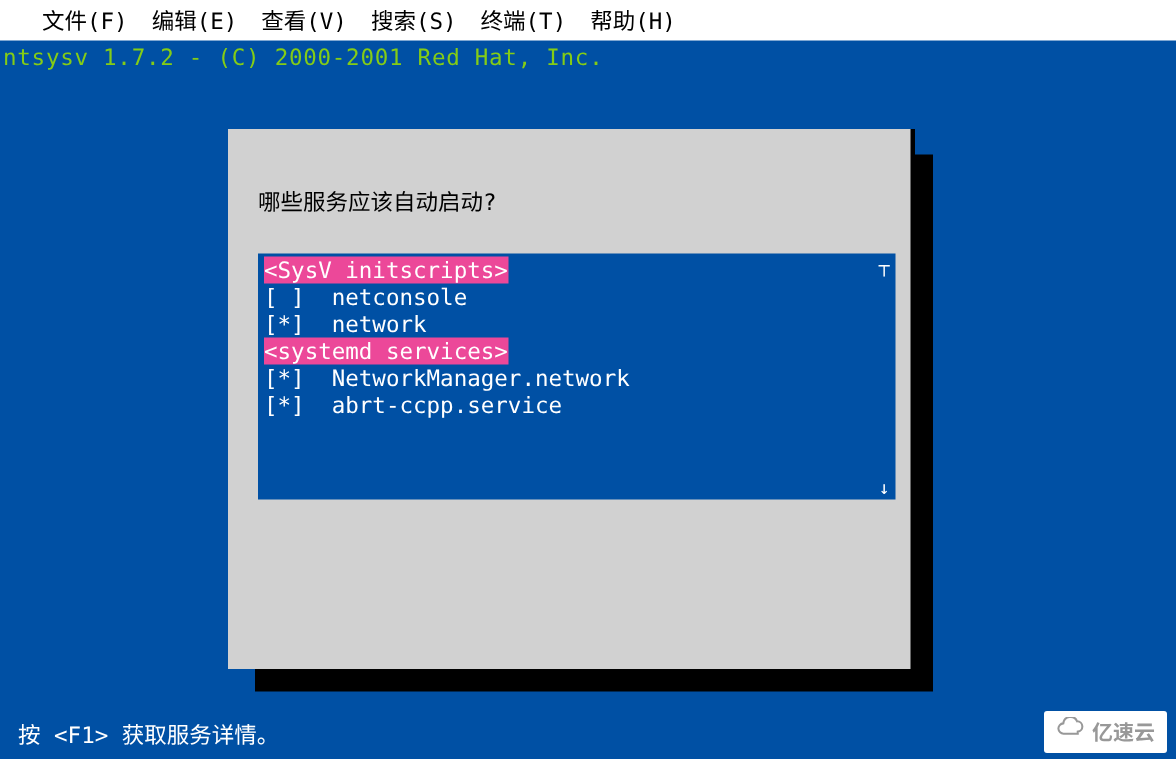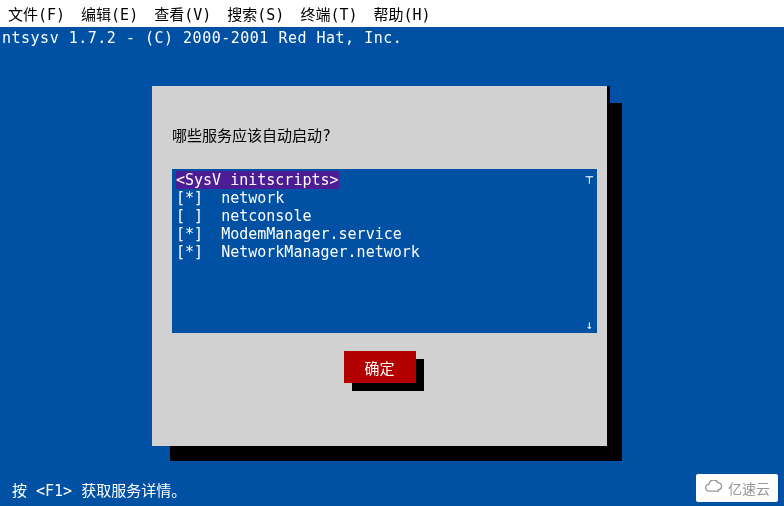--- a/index.html
+++ b/index.html
@@ -11,26 +11,26 @@
     font-size: 15px;
     overflow: hidden;
     position: relative;
   }
   .menubar {
     background: #fff;
     color: #000;
     height: 27px;
     display: flex;
     align-items: center;
-    padding-left: 8px;
+    padding-left: 28px;
     gap: 16px;
   }
   .menubar span { cursor: default; }
   .topline {
-    color: #ffffff;
+    color: #84cc16;
     padding: 2px 0 0 2px;
     font-size: 15px;
     letter-spacing: 0.5px;
   }
   .dialog-shadow {
     position: absolute;
     left: 170px;
     top: 103px;
     width: 452px;
     height: 358px;
@@ -54,21 +54,21 @@
     background: #0050a4;
     color: #fff;
     width: 425px;
     height: 164px;
     padding: 2px 0 2px 4px;
     line-height: 18px;
     position: relative;
   }
   .listbox .row { white-space: pre; height: 18px; }
   .hdr {
-    background: #4c1d95;
+    background: #ec4899;
     display: inline-block;
   }
   .scroll-ind {
     position: absolute;
     right: 4px;
     color: #fff;
     font-size: 12px;
     line-height: 12px;
   }
   .scroll-up { top: 2px; }
@@ -110,22 +110,22 @@
   .watermark {
     position: absolute;
     right: 6px;
     bottom: 4px;
     background: #fff;
     color: #989898;
     font-size: 14px;
     padding: 4px 8px 4px 6px;
     border-radius: 2px;
     display: flex;
-    align-items: center;
     gap: 4px;
+    font-weight: bold;
   }
   .watermark svg { width: 22px; height: 14px; }
   .notch {
     position: absolute;
     top: 86px;
     left: 600px;
     width: 10px;
     height: 18px;
     background: #000;
   }
@@ -146,32 +146,29 @@
 
 <div class="dialog-shadow"></div>
 <div class="notch"></div>
 
 <div class="dialog">
   <div class="dialog-title">哪些服务应该自动启动?</div>
 
   <div class="listbox">
     <span class="scroll-ind scroll-up">┬</span>
     <div class="row"><span class="hdr">&lt;SysV initscripts&gt;</span></div>
+    <div class="row">[<span> </span>]  <span>netconsole</span></div>
     <div class="row">[<span>*</span>]  <span>network</span></div>
-    <div class="row">[<span> </span>]  <span>netconsole</span></div>
-    <div class="row">[<span>*</span>]  <span>ModemManager.service</span></div>
+    <div class="row"><span class="hdr">&lt;systemd services&gt;</span></div>
     <div class="row">[<span>*</span>]  <span>NetworkManager.network</span></div>
+    <div class="row">[<span>*</span>]  <span>abrt-ccpp.service</span></div>
     <span class="scroll-ind scroll-dn">↓</span>
   </div>
 
   <div class="button-row">
-    <div class="tui-button-wrap">
-      <div class="tui-button-shadow"></div>
-      <div class="tui-button">确定</div>
-    </div>
   </div>
 </div>
 
 <div class="footer">按 &lt;F1&gt; 获取服务详情。</div>
 
 <div class="watermark">
   <span>
     <svg viewBox="0 0 32 20">
         <path d="M24 14a5 5 0 0 0-.6-9.97A7 7 0 0 0 10 6a5 5 0 0 0 .5 10H24z" fill="none" stroke="#989898" stroke-width="2"></path>
       </svg>

